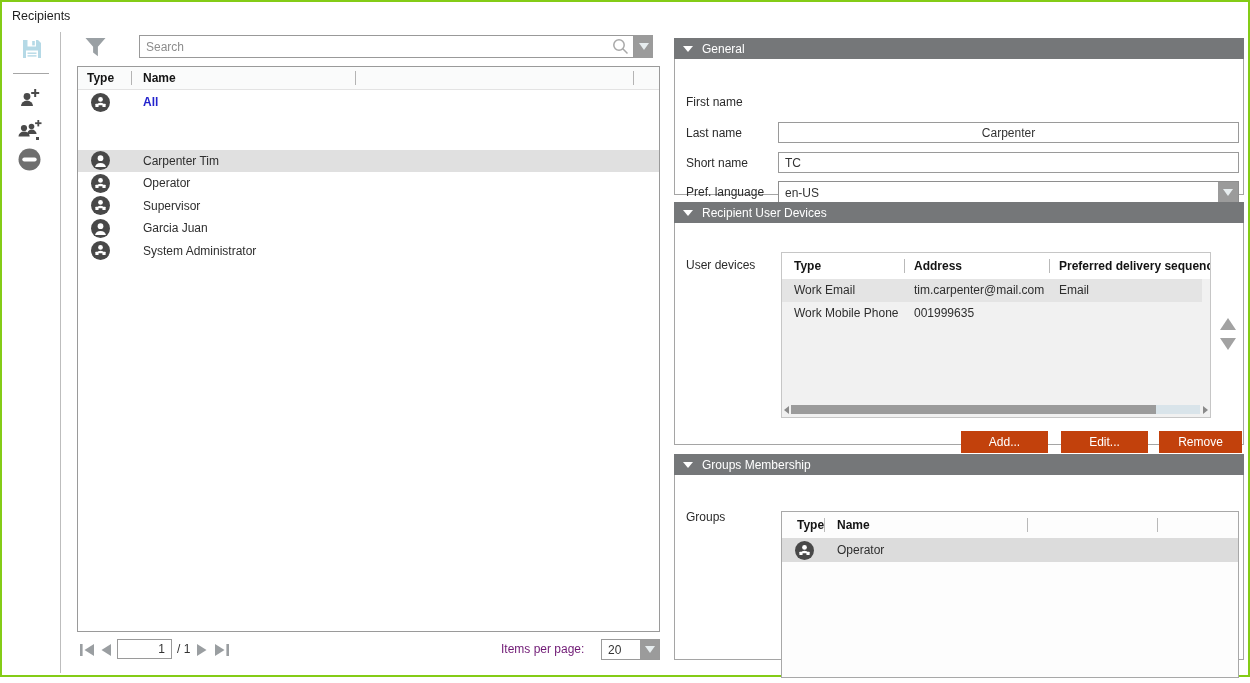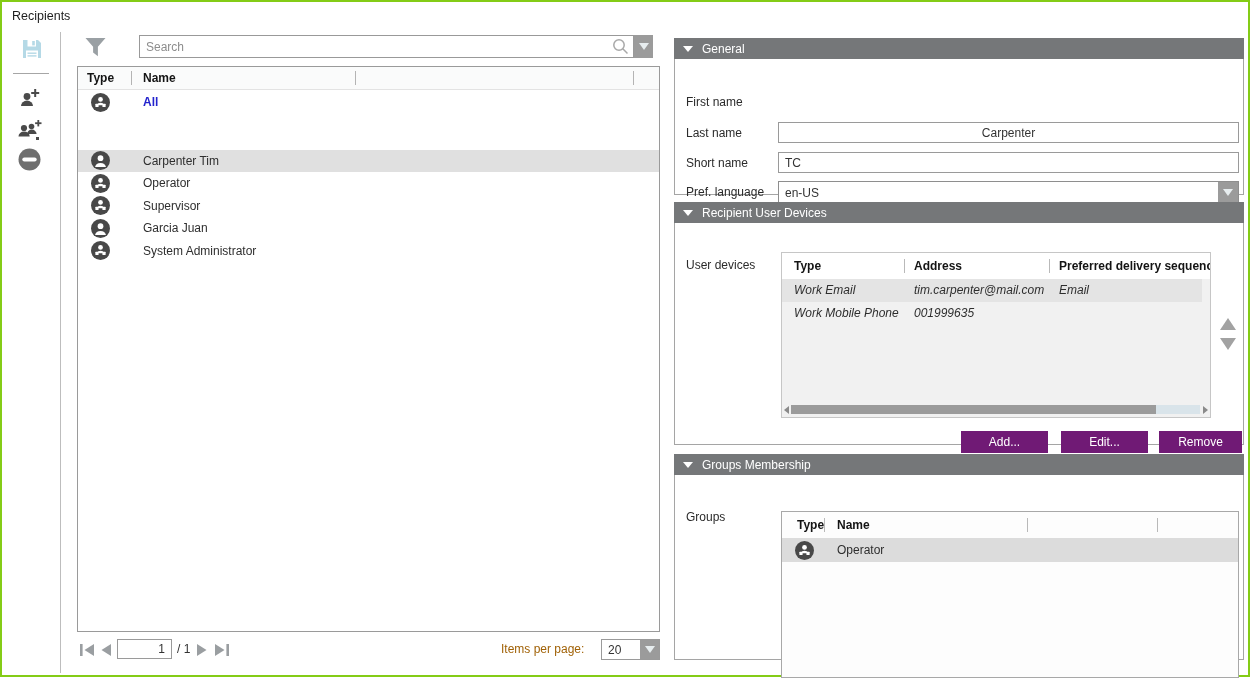--- a/index.html
+++ b/index.html
@@ -38,21 +38,21 @@
   .list-row.selected { background:#e0e0e0;margin-top:36px; }
   .row-icon { width:19px; height:19px; flex:0 0 19px; }
   .row-label { margin-left:33px; font-size:12px; color:#2e2e2e; white-space:nowrap; }
   .all-label { font-weight:bold; color:#2323cd; }
 
   
   .pg-btn { position:absolute; top:641px; cursor:pointer; }
   .pg-first { left:77px; } .pg-prev { left:98px; } .pg-next { left:194px; } .pg-last { left:211px; }
   .pg-input { position:absolute; left:115px; top:637px; width:55px; height:20px; border:1px solid #9a9a9a; text-align:right; padding-right:6px; font-size:12px; color:#333; font-family:inherit; outline:none; }
   .pg-of { position:absolute; left:175px; top:640px; font-size:12px; color:#333; }
-  .ipp-label { position:absolute; left:499px; top:640px; font-size:12px; color:#a16207; }
+  .ipp-label { position:absolute; left:499px; top:640px; font-size:12px; color:#701a75; }
   .ipp-box { position:absolute; left:599px; top:637px; width:59px; height:21px; border:1px solid #9a9a9a; background:#fff; }
   .ipp-value { position:absolute; left:6px; top:3px; font-size:12px; color:#333; }
   .ipp-dd { position:absolute; right:0; top:0; width:19px; height:19px; }
 
   
   .section { position:absolute; left:672px; width:570px; }
   .sec-general { top:36px;  height:157px;text-decoration:underline; }
   .sec-devices { top:200px; height:243px; }
   .sec-groups  { top:452px; height:206px; }
   .sec-header { position:absolute; left:0; top:0; right:0; height:21px; background:#757779; color:#fff; display:flex; align-items:center; padding-left:9px; cursor:pointer; }
@@ -72,39 +72,39 @@
   .combo-dd { position:absolute; right:0; top:0; width:20px; height:21px; }
 
   
   .ud-label { position:absolute; left:11px; top:35px; font-size:12px; color:#2b2b2b; }
   .dev-table { position:absolute; left:106px; top:29px; width:430px; height:166px; border:1px solid #c6c6c6; background:#f1f1f1; overflow:hidden; }
   .dev-head { position:absolute; left:0; top:0; right:0; height:26px; background:#fff; }
   .dh { position:absolute; top:6px; font-size:12px; font-weight:bold; color:#141414; white-space:nowrap; }
   .dh-type{left:12px;} .dh-addr{left:132px;} .dh-seq{left:277px; width:151px; overflow:hidden;}
   .dsep { position:absolute; top:6px; width:1px; height:14px; background:#b9b9b9; }
   .dsep1{left:122px;} .dsep2{left:267px;}
-  .dev-row { position:absolute; left:0; right:8px; height:23px; cursor:pointer;font-style:italic; }
+  .dev-row { position:absolute; left:0; right:8px; height:23px; cursor:pointer; }
   .dr0 { top:26px; background:#e4e4e4; }
   .dr1 { top:49px; }
   .dc { position:absolute; top:4px; font-size:12px; color:#2e2e2e; white-space:nowrap; }
   .dc-type{left:12px;} .dc-addr{left:132px;} .dc-seq{left:277px;}
 
   
   .sb { position:absolute; left:2px; right:2px; top:151px; height:12px; }
   .sb-arrow { position:absolute; top:2px; width:0; height:0; cursor:pointer; }
   .sb-left  { left:0; border-top:4px solid transparent; border-bottom:4px solid transparent; border-right:5px solid #8a8a8a; }
   .sb-right { right:0; border-top:4px solid transparent; border-bottom:4px solid transparent; border-left:5px solid #8a8a8a; }
   .sb-thumb { position:absolute; left:7px; top:1px; width:365px; height:9px; background:#9b9b9b; cursor:pointer; }
   .sb-tail  { position:absolute; left:372px; top:1px; width:44px; height:9px; background:#d9e4ea; }
 
   .mv-btn { position:absolute; left:545px; cursor:pointer; }
   .mv-up { top:95px; width:0; height:0; border-left:8px solid transparent; border-right:8px solid transparent; border-bottom:12px solid #a2a2a2; }
   .mv-down { top:115px; width:0; height:0; border-left:8px solid transparent; border-right:8px solid transparent; border-top:12px solid #a2a2a2; }
 
-  .btn { position:absolute; top:208px; height:22px; background:#701a75; color:#fff; font-size:12px; display:flex; align-items:center; justify-content:center; cursor:pointer; }
+  .btn { position:absolute; top:208px; height:22px; background:#c2410c; color:#fff; font-size:12px; display:flex; align-items:center; justify-content:center; cursor:pointer; }
   .btn-add{left:286px; width:87px;} .btn-edit{left:386px; width:87px;} .btn-remove{left:484px; width:83px;}
 
   
   .gr-label { position:absolute; left:11px; top:35px; font-size:12px; color:#2b2b2b; }
   .grp-table { position:absolute; left:106px; top:36px; width:458px; height:167px; border:1px solid #a8a8a8; background:#fdfdfd; overflow:hidden; }
   .grp-head { position:absolute; left:0; top:0; right:0; height:26px; background:#fdfdfd; }
   .gh { position:absolute; top:6px; font-size:12px; font-weight:bold; color:#141414; }
   .gh-type{left:15px;} .gh-name{left:55px;}
   .gsep { position:absolute; top:6px; width:1px; height:14px; background:#b9b9b9; }
   .gsep1{left:42px;} .gsep2{left:245px;} .gsep3{left:375px;}

